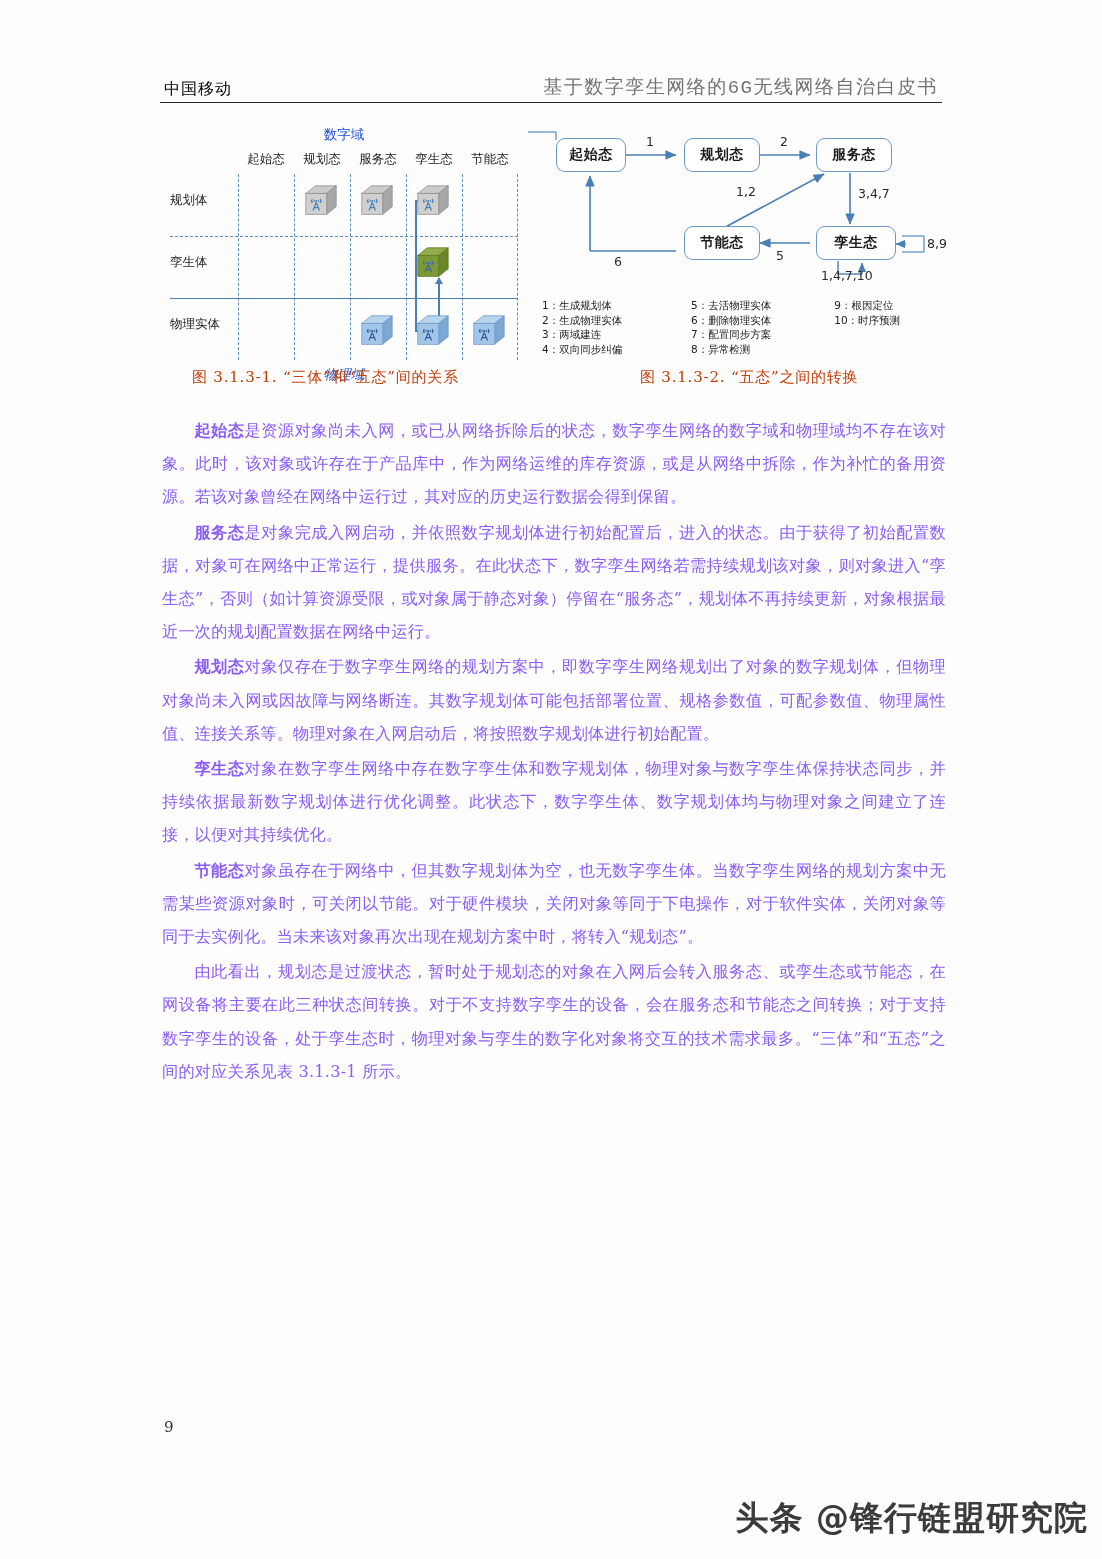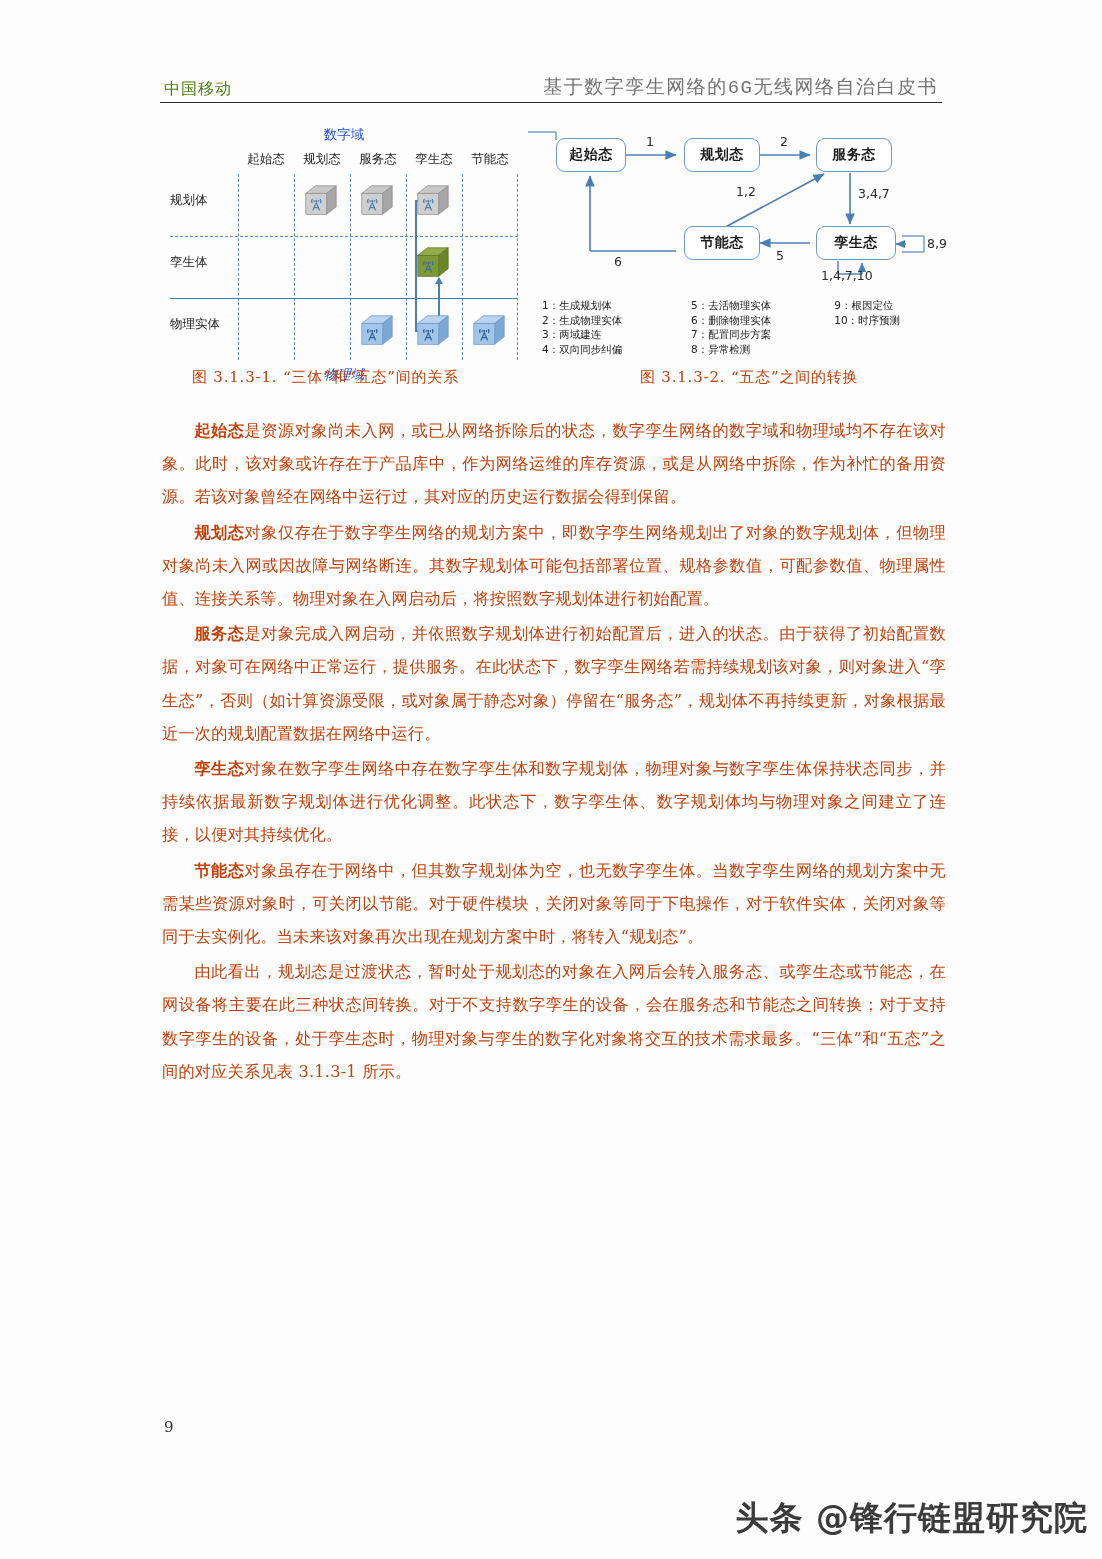--- a/index.html
+++ b/index.html
@@ -35,21 +35,21 @@
   .header-row {
     display: flex;
     justify-content: space-between;
     align-items: flex-end;
     height: 30px;
     padding: 0 4px 2px 4px;
   }
   .header-left {
     font-size: 16px;
     letter-spacing: 1px;
-    color: #4d7c0f;
+    color: #000000;
     font-family: "DejaVu Serif", "Liberation Serif", serif;
   }
   .header-right {
     font-size: 19px;
     letter-spacing: 1.5px;
     color: #737373;
     font-family: Liberation Mono, monospace;
   }
   .header-rule {
     border-bottom: 1.6px solid #2a2a2a;
@@ -243,21 +243,21 @@
     left: 162px;
     top: 414px;
     width: 784px;
   }
   p.para {
     margin: 0 0 2px 0;
     font-size: 16.2px;
     line-height: 33.2px;
     text-align: justify;
     text-justify: inter-ideograph;
-    color: #c2410c;
+    color: #8b5cf6;
     font-family: "DejaVu Serif", "Liberation Serif", serif;
     letter-spacing: 0.2px;
     text-indent: 2em;
   }
   p.para .lead {
     font-weight: bold;
   }
 
   
   .page-number {
@@ -506,24 +506,24 @@
   <div class="captions">
     <div class="cap cap-left">图 3.1.3-1. “三体”和“五态”间的关系</div>
     <div class="cap cap-right">图 3.1.3-2. “五态”之间的转换</div>
   </div>
 
   <div class="body-text">
     <p class="para">
       <span class="lead">起始态</span><span>是资源对象尚未入网，或已从网络拆除后的状态，数字孪生网络的数字域和物理域均不存在该对象。此时，该对象或许存在于产品库中，作为网络运维的库存资源，或是从网络中拆除，作为补忙的备用资源。若该对象曾经在网络中运行过，其对应的历史运行数据会得到保留。</span>
     </p>
     <p class="para">
-      <span class="lead">规划态</span><span>对象仅存在于数字孪生网络的规划方案中，即数字孪生网络规划出了对象的数字规划体，但物理对象尚未入网或因故障与网络断连。其数字规划体可能包括部署位置、规格参数值，可配参数值、物理属性值、连接关系等。物理对象在入网启动后，将按照数字规划体进行初始配置。</span>
+      <span class="lead">服务态</span><span>是对象完成入网启动，并依照数字规划体进行初始配置后，进入的状态。由于获得了初始配置数据，对象可在网络中正常运行，提供服务。在此状态下，数字孪生网络若需持续规划该对象，则对象进入“孪生态”，否则（如计算资源受限，或对象属于静态对象）停留在“服务态”，规划体不再持续更新，对象根据最近一次的规划配置数据在网络中运行。</span>
     </p>
     <p class="para">
-      <span class="lead">服务态</span><span>是对象完成入网启动，并依照数字规划体进行初始配置后，进入的状态。由于获得了初始配置数据，对象可在网络中正常运行，提供服务。在此状态下，数字孪生网络若需持续规划该对象，则对象进入“孪生态”，否则（如计算资源受限，或对象属于静态对象）停留在“服务态”，规划体不再持续更新，对象根据最近一次的规划配置数据在网络中运行。</span>
+      <span class="lead">规划态</span><span>对象仅存在于数字孪生网络的规划方案中，即数字孪生网络规划出了对象的数字规划体，但物理对象尚未入网或因故障与网络断连。其数字规划体可能包括部署位置、规格参数值，可配参数值、物理属性值、连接关系等。物理对象在入网启动后，将按照数字规划体进行初始配置。</span>
     </p>
     <p class="para">
       <span class="lead">孪生态</span><span>对象在数字孪生网络中存在数字孪生体和数字规划体，物理对象与数字孪生体保持状态同步，并持续依据最新数字规划体进行优化调整。此状态下，数字孪生体、数字规划体均与物理对象之间建立了连接，以便对其持续优化。</span>
     </p>
     <p class="para">
       <span class="lead">节能态</span><span>对象虽存在于网络中，但其数字规划体为空，也无数字孪生体。当数字孪生网络的规划方案中无需某些资源对象时，可关闭以节能。对于硬件模块，关闭对象等同于下电操作，对于软件实体，关闭对象等同于去实例化。当未来该对象再次出现在规划方案中时，将转入“规划态”。</span>
     </p>
     <p class="para">
       <span class="lead"></span><span>由此看出，规划态是过渡状态，暂时处于规划态的对象在入网后会转入服务态、或孪生态或节能态，在网设备将主要在此三种状态间转换。对于不支持数字孪生的设备，会在服务态和节能态之间转换；对于支持数字孪生的设备，处于孪生态时，物理对象与孪生的数字化对象将交互的技术需求最多。“三体”和“五态”之间的对应关系见表 3.1.3-1 所示。</span>
     </p>

